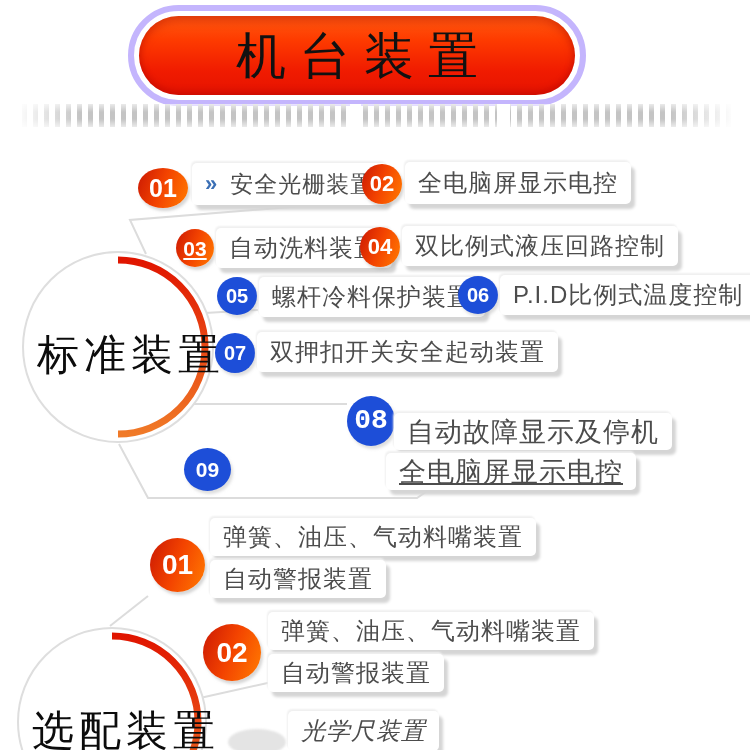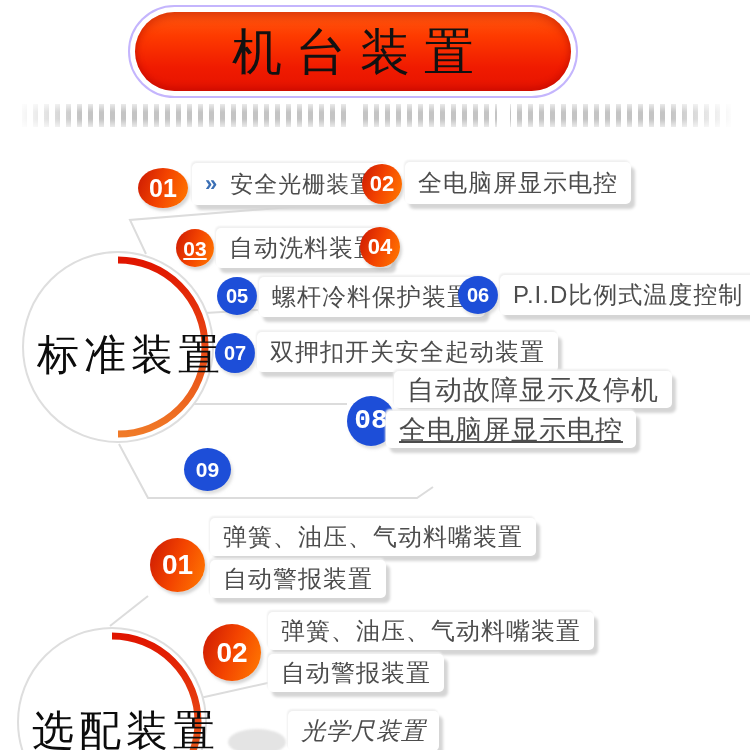--- a/index.html
+++ b/index.html
@@ -3,21 +3,21 @@
 <meta charset="utf-8">
 <style>
   html,body{margin:0;padding:0;background:#ffffff;}
   #stage{
     position:relative;width:750px;height:750px;overflow:hidden;background:#ffffff;
     font-family:"Liberation Sans","DejaVu Sans",sans-serif;
   }
   
   .banner-ring{
     position:absolute;left:128px;top:5px;width:446px;height:89px;
-    border:2px solid #c4b5fd;border-radius:52px;background:#ffffff;
+    border:6px solid #c4b5fd;border-radius:52px;background:#ffffff;
   }
   .banner-pill{
     position:absolute;left:5px;top:5px;right:5px;bottom:5px;border-radius:42px;
     background:linear-gradient(180deg,#ff5a10 0%,#fe3b00 30%,#f01b00 70%,#e61300 100%);
     box-shadow:inset 0 5px 8px rgba(160,0,0,.35), inset 0 -4px 6px rgba(160,0,0,.30);
     display:flex;align-items:center;justify-content:center;
   }
   .banner-title{
     font-size:50px;color:#111111;letter-spacing:14px;line-height:1;
     text-indent:14px;white-space:nowrap;
@@ -51,21 +51,21 @@
   .num.grad{background:linear-gradient(110deg,#cf1d03 5%,#f34300 48%,#ff7601 95%);}
   .num.flat{background:#1d4ed8;box-shadow:2px 3px 3px rgba(190,190,190,.5);}
   
   .plate{
     position:absolute;height:40px;background:#ffffff;border-radius:5px;
     box-shadow:4px 5px 3px #d5d5d5, -1px -2px 2px #f0f0f0;
     display:flex;align-items:center;padding:0 13px;white-space:nowrap;
     color:#4c4c4c;font-size:24px;letter-spacing:1px;
   }
   .plate .chev{color:#3a6fb5;font-size:22px;font-weight:bold;margin-right:12px;}
-  .plate.big{font-size:27px;}
+  .plate.big{font-size:27px;margin-top:42px;}
   .blob{
     position:absolute;left:228px;top:729px;width:58px;height:26px;border-radius:50%;
     background:#e4e4e4;filter:blur(1px);
   }
 </style>
 </head>
 <body>
 
 <div id="stage">
 
@@ -125,20 +125,23 @@
   <div class="plate" style="left:405px;top:162px;height:42px;">
     <span>全电脑屏显示电控</span>
   </div>
 
   <div class="num grad" style="left:176px;top:229px;width:38px;height:38px;font-size:21px;text-decoration:underline;">03</div>
   <div class="plate" style="left:216px;top:228px;">
     <span>自动洗料装置</span>
   </div>
 
   <div class="num grad" style="left:360px;top:227px;width:40px;height:40px;font-size:22px;">04</div>
+  <div class="plate" style="left:402px;top:226px;">
+    <span>双比例式液压回路控制</span>
+  </div>
 
   <div class="num flat" style="left:217px;top:277px;width:40px;height:38px;font-size:20px;">05</div>
   <div class="plate" style="left:259px;top:277px;">
     <span>螺杆冷料保护装置</span>
   </div>
 
   <div class="num flat" style="left:458px;top:276px;width:40px;height:38px;font-size:20px;">06</div>
   <div class="plate" style="left:500px;top:275px;">
     <span>P.I.D比例式温度控制</span>
   </div>

